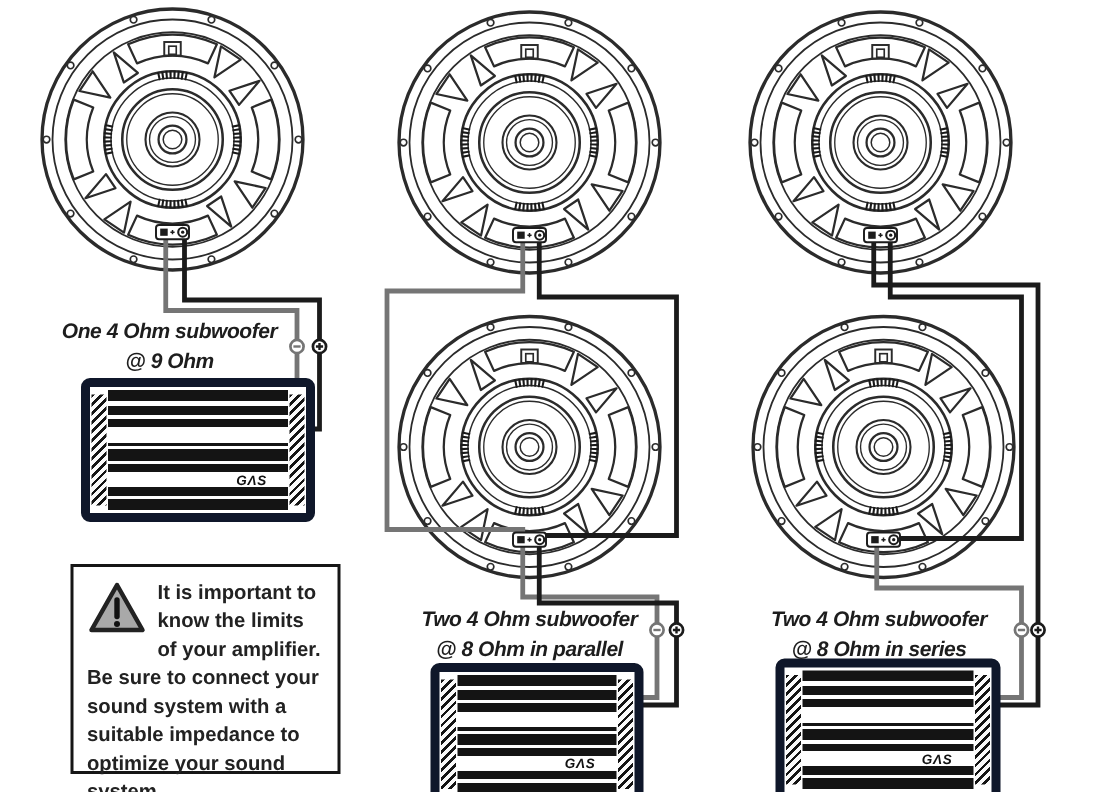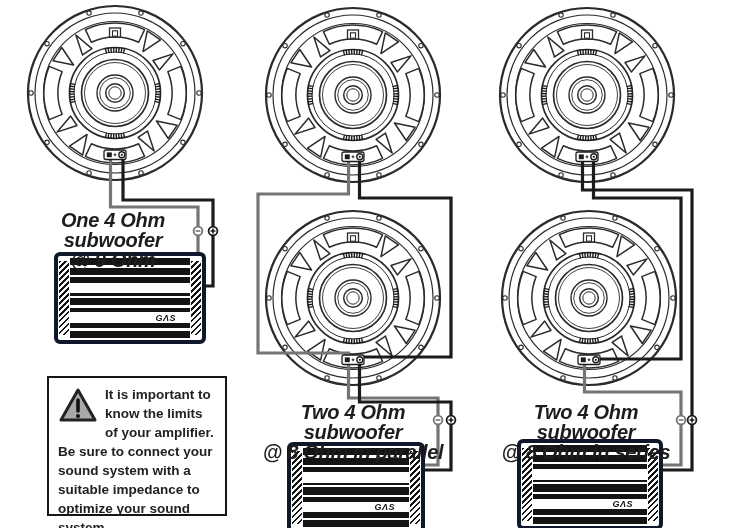--- a/index.html
+++ b/index.html
@@ -3,34 +3,34 @@
 <meta charset="utf-8">
 <style>
   html,body{margin:0;padding:0;background:#fff;}
   .canvas{position:relative;width:731px;height:528px;background:#fff;overflow:hidden;
           font-family:"Liberation Sans",sans-serif;}
   svg#diagram{position:absolute;left:0;top:0;z-index:1;}
   .wire{fill:none;stroke-width:3.2px;stroke-linejoin:miter;}
   .wire-neg{stroke:var(--wire-neg,#757575);}
   .wire-pos{stroke:var(--wire-pos,#1b1b1b);}
 
-  .amp{position:absolute;background:#fff;border:4px solid #0f172a;border-radius:6px;z-index:3;}
+  .amp{position:absolute;background:#fff;border:6px solid #0f172a;border-radius:6px;z-index:3;}
   .amp-face{position:absolute;left:12px;right:12px;top:2px;bottom:2px;
     background:linear-gradient(180deg,
       #141414 0 9%, #fff 9% 13%, #141414 13% 21%, #fff 21% 24%, #141414 24% 31%,
       #fff 31% 44%, #141414 44% 47%, #fff 47% 49.5%, #141414 49.5% 59%, #fff 59% 62%,
       #141414 62% 68%, #fff 68% 81%, #141414 81% 88%, #fff 88% 91%, #141414 91% 100%);}
   .amp-fin{position:absolute;top:5px;bottom:5px;width:10px;
     background:repeating-linear-gradient(135deg,#141414 0 1.8px,#fafafa 1.8px 4.2px);}
   .fin-l{left:1px;} .fin-r{right:1px;}
   .amp-brand{position:absolute;right:26px;top:67%;height:14%;display:flex;align-items:center;
     font-style:italic;font-weight:800;font-size:9px;letter-spacing:.5px;color:#111;z-index:2;}
 
   .caption{position:absolute;z-index:4;text-align:center;color:#1d1d1d;
-    font-weight:bold;font-style:italic;font-size:20px;line-height:20px;letter-spacing:-0.3px;}
+    font-weight:bold;font-style:italic;font-size:14px;line-height:20px;letter-spacing:-0.3px;}
 
   .warning-box{position:absolute;left:47px;top:376px;width:180px;height:140px;z-index:4;
     border:2.5px solid #161616;background:#fff;box-sizing:border-box;padding:7px 8px 0 9px;
     color:#222;font-weight:bold;font-size:13.5px;line-height:19px;}
   .warning-tri{float:left;width:40px;height:36px;margin:2px 7px 2px 0;}
 </style>
 </head>
 <body>
 
 <div class="canvas">

